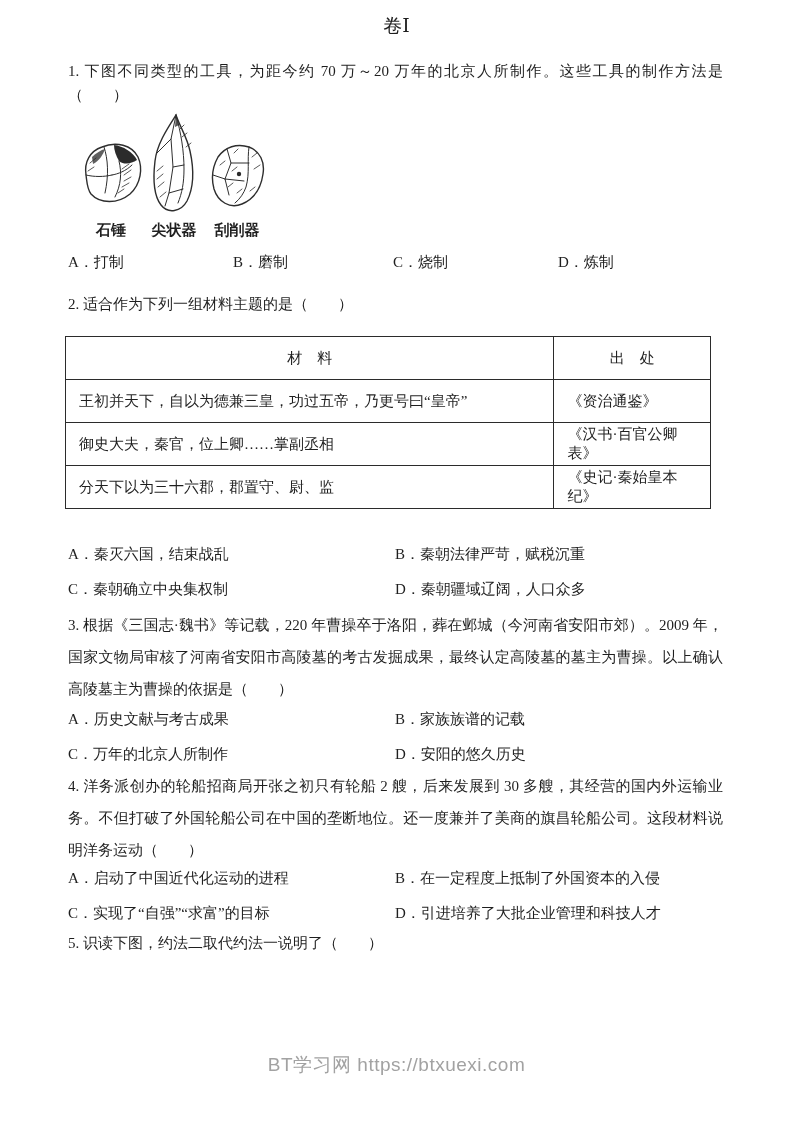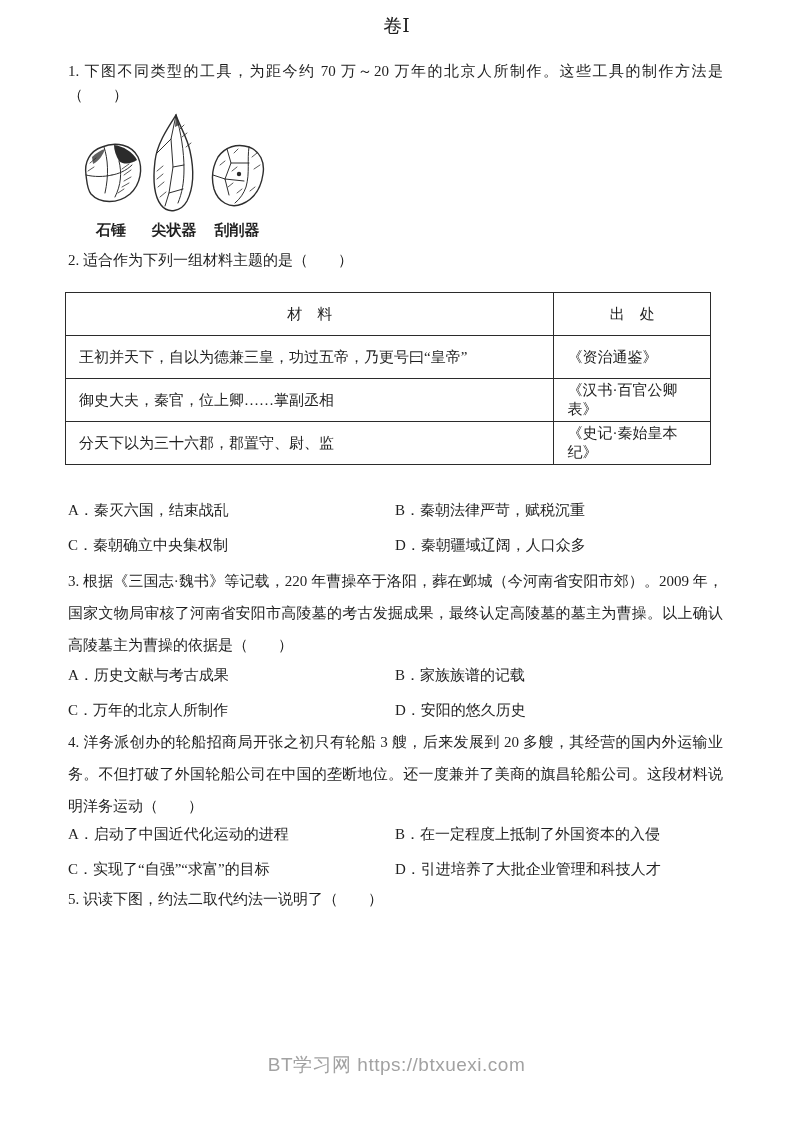--- a/index.html
+++ b/index.html
@@ -23,21 +23,21 @@
     margin-top:13px;
     text-align:center;
     font-size:19px;
     font-weight:normal;
   }
   .content { margin:0 70px 0 68px; font-size:15px; }
   .stem { text-align:justify; margin:0; }
   .stem.single { line-height:24px; }
   .stem.multi  { line-height:32px; }
   .q1-stem { margin-top:20px; }
-  .q2-stem { margin-top:8px; }
+  .q2-stem { margin-top:20px; }
   .q3-stem { margin-top:10px; }
   .q4-stem { margin-top:6px; }
   .q5-stem { margin-top:8px; }
 
   .figure-row {
     margin:6px 0 0 10px;
     display:flex;
     align-items:flex-end;
     width:230px;
   }
@@ -142,20 +142,26 @@
             <path stroke-width="1" d="M45,34 C43,47 46,60 42,74 C40,80 36,86 31,90"></path>
             <path stroke-width="1" d="M27,50 L45,50 M21,66 L40,68 M9,62 L21,66"></path>
             <path stroke-width="0.8" d="M30,40 L34,36 M48,44 L53,40 M50,56 L56,52 M46,78 L51,74 M28,58 L33,54 M24,74 L29,70 M16,52 L21,48 M33,80 L38,76"></path>
           </g>
           <circle cx="35" cy="61" r="2.2" fill="#2b2b2b"></circle>
         </svg>
         <span class="figure-label">刮削器</span>
       </div>
     </div>
 
+    <div class="options-row4">
+      <span class="c1">A．打制</span>
+      <span class="c2">B．磨制</span>
+      <span class="c3">C．烧制</span>
+      <span class="c4">D．炼制</span>
+    </div>
 
     <p class="stem single q2-stem">2. 适合作为下列一组材料主题的是（　　）</p>
 
     <table class="q-table">
       <colgroup>
           <col class="col-material">
           <col class="col-source">
         </colgroup>
       <tbody>
           <tr>
@@ -186,21 +192,21 @@
 
     <p class="stem multi q3-stem">3. 根据《三国志·魏书》等记载，220 年曹操卒于洛阳，葬在邺城（今河南省安阳市郊）。2009 年，国家文物局审核了河南省安阳市高陵墓的考古发掘成果，最终认定高陵墓的墓主为曹操。以上确认高陵墓主为曹操的依据是（　　）</p>
 
     <div class="opt-grid q3-opts">
       <span>A．历史文献与考古成果</span>
       <span>B．家族族谱的记载</span>
       <span>C．万年的北京人所制作</span>
       <span>D．安阳的悠久历史</span>
     </div>
 
-    <p class="stem multi q4-stem">4. 洋务派创办的轮船招商局开张之初只有轮船 3 艘，后来发展到 20 多艘，其经营的国内外运输业务。不但打破了外国轮船公司在中国的垄断地位。还一度兼并了美商的旗昌轮船公司。这段材料说明洋务运动（　　）</p>
+    <p class="stem multi q4-stem">4. 洋务派创办的轮船招商局开张之初只有轮船 2 艘，后来发展到 30 多艘，其经营的国内外运输业务。不但打破了外国轮船公司在中国的垄断地位。还一度兼并了美商的旗昌轮船公司。这段材料说明洋务运动（　　）</p>
 
     <div class="opt-grid q4-opts">
       <span>A．启动了中国近代化运动的进程</span>
       <span>B．在一定程度上抵制了外国资本的入侵</span>
       <span>C．实现了“自强”“求富”的目标</span>
       <span>D．引进培养了大批企业管理和科技人才</span>
     </div>
 
     <p class="stem single q5-stem">5. 识读下图，约法二取代约法一说明了（　　）</p>
 

